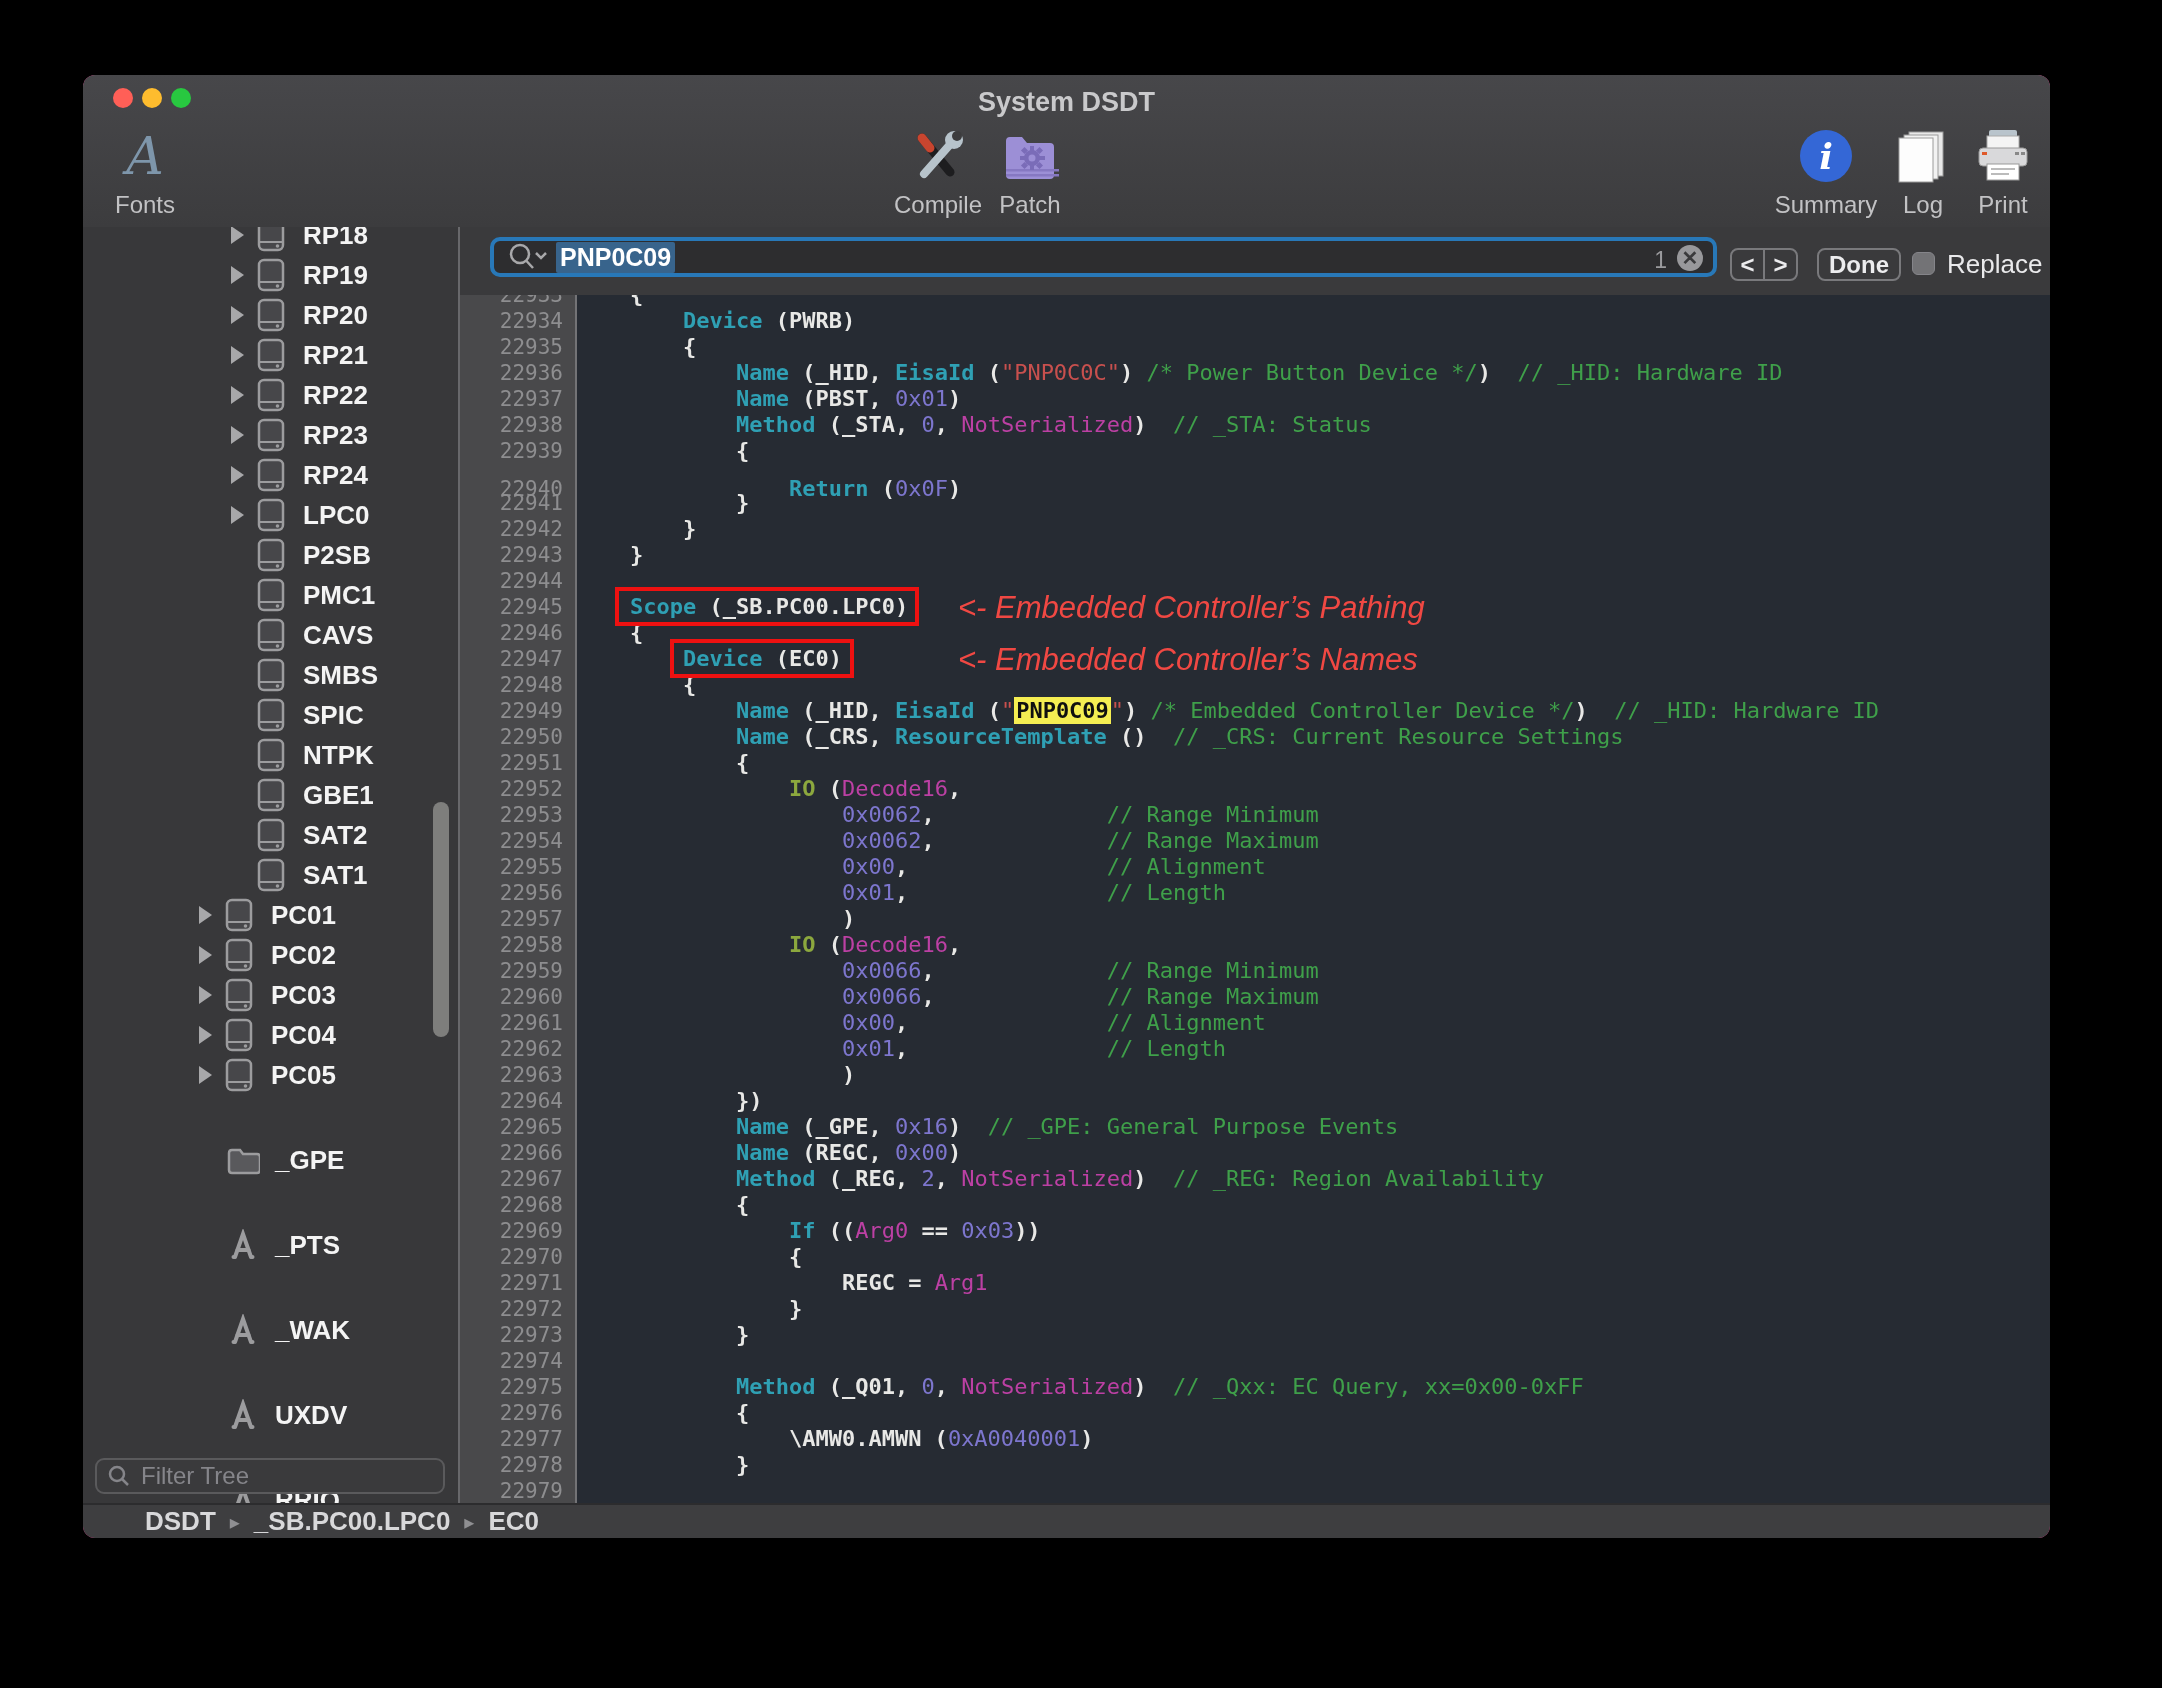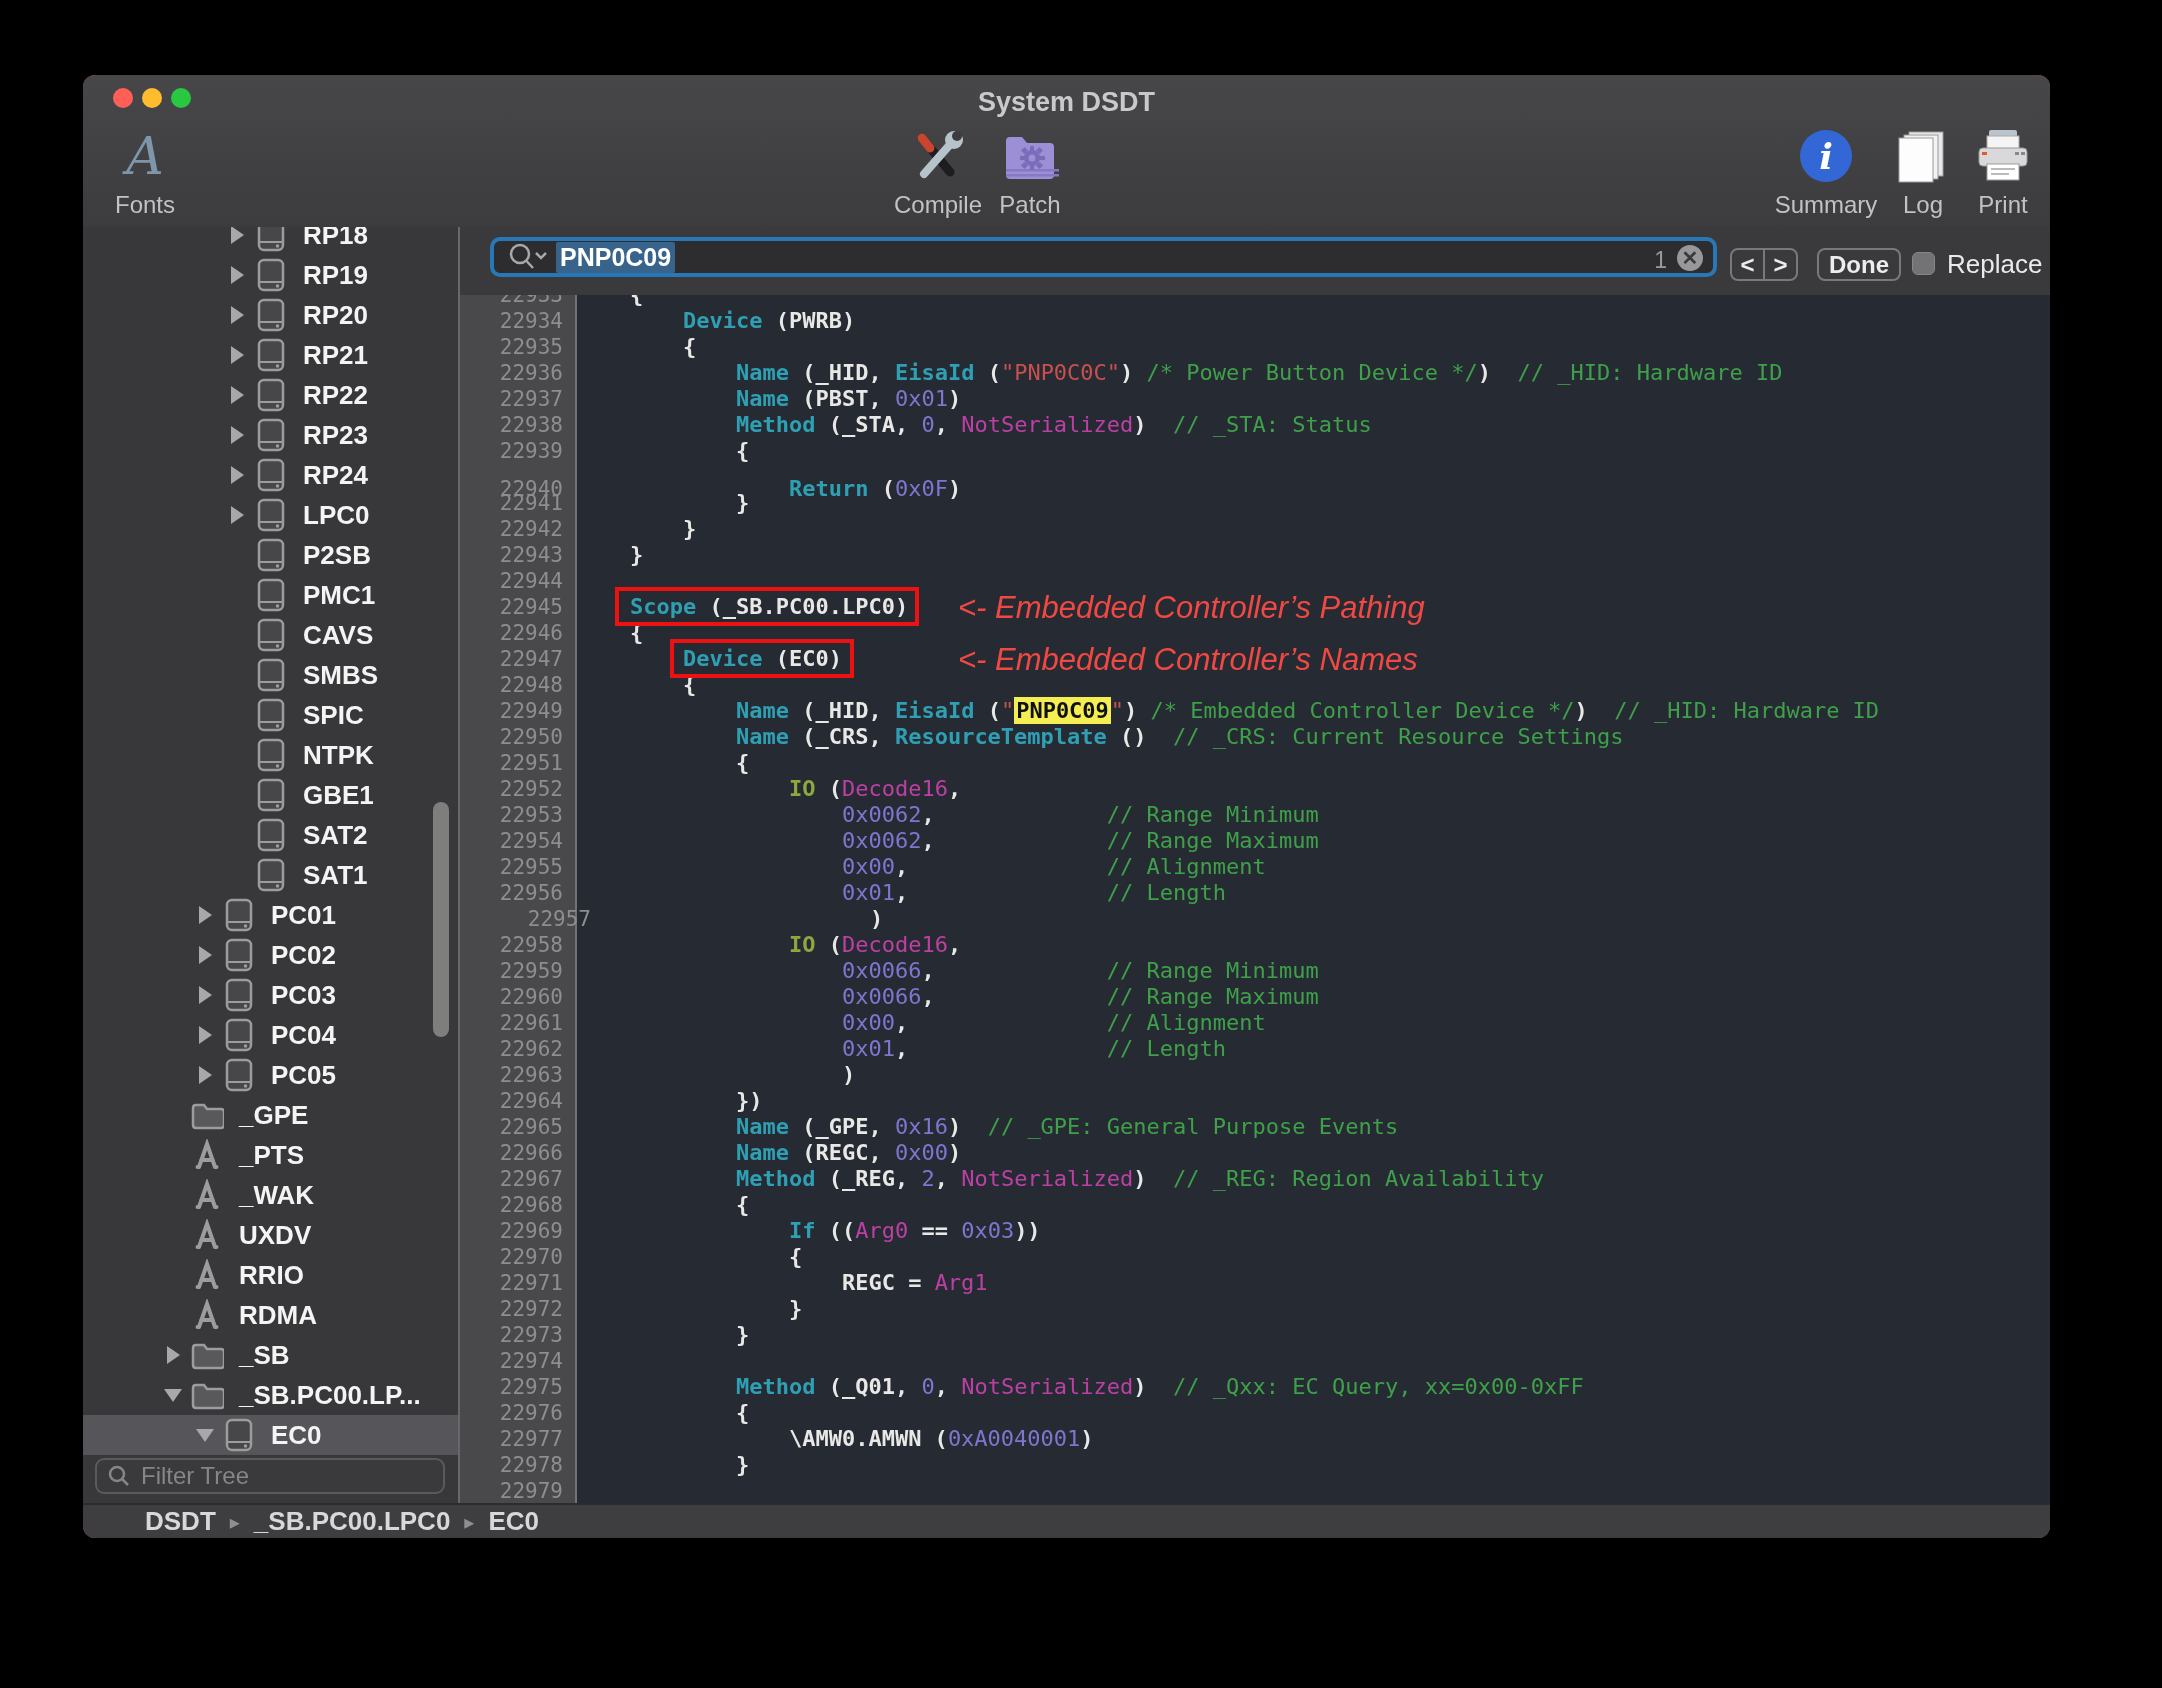--- a/index.html
+++ b/index.html
@@ -31,21 +31,21 @@
   #nav-prev-next span:first-child{border-right:2px solid #79797c;}
   #done-btn{left:1357px;width:84px;font-size:24px;font-weight:600;}
   #replace-check{position:absolute;left:1452px;top:25px;width:23px;height:23px;border-radius:6px;
     background:#737376;border:1px solid #85858a;box-sizing:border-box;}
   #replace-label{position:absolute;left:1487px;top:22px;font-size:26px;color:#eaeaec;}
   
   #sidebar{position:absolute;left:0;top:152px;width:375px;height:1276px;background:#38383a;overflow:hidden;}
   #tree{position:absolute;left:0;top:-12px;width:100%;}
   .trow{height:40px;display:flex;align-items:center;box-sizing:border-box;}
   .trow.sel{background:#55555a;}
-  .d1{padding-left:76px;} .d2{padding-left:108px;} .d3{padding-left:140px;}
+  .d1{padding-left:112px;margin-top:45px;} .d2{padding-left:108px;} .d3{padding-left:140px;}
   .tribox{width:28px;display:flex;justify-content:center;flex:none;}
   .tri-c{width:0;height:0;border-left:13px solid #a8a8aa;border-top:9px solid transparent;border-bottom:9px solid transparent;}
   .tri-e{width:0;height:0;border-top:13px solid #a8a8aa;border-left:9px solid transparent;border-right:9px solid transparent;}
   .icobox{width:36px;display:flex;justify-content:center;flex:none;margin-left:2px;}
   .tlabel{margin-left:14px;font-size:26px;font-weight:600;color:#f4f4f4;white-space:nowrap;}
   #side-scroll{position:absolute;left:350px;top:575px;width:16px;height:235px;border-radius:8px;background:#7e7e7c;}
   #filterbox{position:absolute;left:12px;top:1231px;width:350px;height:36px;box-sizing:border-box;
     border:2px solid #5a5a5c;border-radius:9px;background:#3a3a3c;display:flex;align-items:center;}
   #filter-placeholder{margin-left:10px;font-size:24px;color:#85858a;}
   #divider{position:absolute;left:375px;top:152px;width:2px;height:1276px;background:#68686b;}
@@ -678,21 +678,21 @@
           <span class="ctext"><span class="tk-w">                    </span><span class="tk-n">0x0062</span><span class="tk-w">,             </span><span class="tk-c">// Range Maximum</span></span>
         </div>
         <div class="cline" style="top: 559px;">
           <span class="lnum">22955</span>
           <span class="ctext"><span class="tk-w">                    </span><span class="tk-n">0x00</span><span class="tk-w">,               </span><span class="tk-c">// Alignment</span></span>
         </div>
         <div class="cline" style="top: 585px;">
           <span class="lnum">22956</span>
           <span class="ctext"><span class="tk-w">                    </span><span class="tk-n">0x01</span><span class="tk-w">,               </span><span class="tk-c">// Length</span></span>
         </div>
-        <div class="cline" style="top: 611px; margin-left: 28px;">
+        <div class="cline" style="top: 611px;">
           <span class="lnum">22957</span>
           <span class="ctext"><span class="tk-w">                    )</span></span>
         </div>
         <div class="cline" style="top: 637px;">
           <span class="lnum">22958</span>
           <span class="ctext"><span class="tk-w">                </span><span class="tk-g">IO</span><span class="tk-w"> (</span><span class="tk-m">Decode16</span><span class="tk-w">,</span></span>
         </div>
         <div class="cline" style="top: 663px;">
           <span class="lnum">22959</span>
           <span class="ctext"><span class="tk-w">                    </span><span class="tk-n">0x0066</span><span class="tk-w">,             </span><span class="tk-c">// Range Minimum</span></span>

